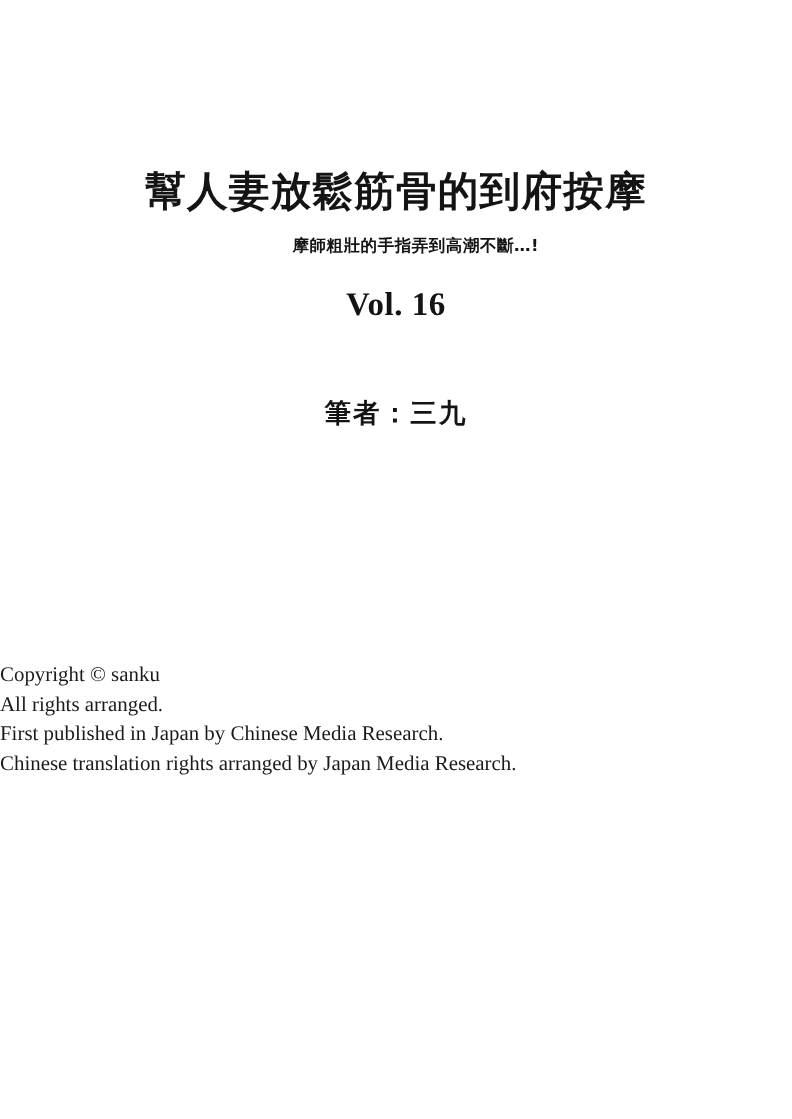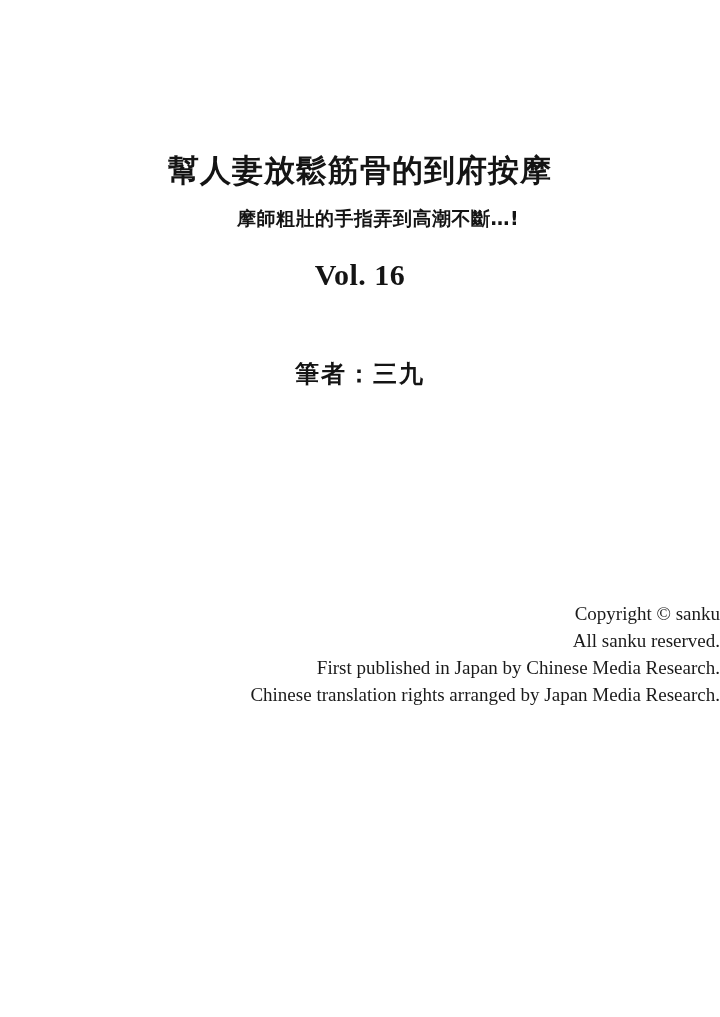--- a/index.html
+++ b/index.html
@@ -25,29 +25,29 @@
     background: #ffffff;
   }
   .title-block {
     margin-top: 152px;
     text-align: center;
     width: 100%;
   }
   .main-title {
     font-family: "DejaVu Sans", "Liberation Sans", sans-serif;
     font-weight: 700;
-    font-size: 31px;
+    font-size: 37px;
     letter-spacing: 1px;
     color: #141414;
     line-height: 1.2;
   }
   .sub-title {
     font-family: "DejaVu Sans", "Liberation Sans", sans-serif;
     font-weight: 700;
-    font-size: 19px;
+    font-size: 15px;
     letter-spacing: 0.5px;
     color: #141414;
     margin-top: 18px;
     line-height: 1.2;
     padding-left: 36px;
   }
   .volume {
     font-family: "Liberation Serif", serif;
     font-weight: 700;
     font-size: 30px;
@@ -61,21 +61,21 @@
     font-size: 24px;
     color: #141414;
     margin-top: 66px;
     letter-spacing: 2px;
   }
   .copyright-block {
     position: absolute;
     top: 600px;
     left: 0;
     width: 100%;
-    text-align: right;
+    text-align: left;
     font-family: "Liberation Serif", serif;
     font-size: 19px;
     line-height: 27px;
     color: #1a1a1a;
   }
   .copyright-block div {
     white-space: nowrap;
   }
 </style>
 </head>
@@ -85,18 +85,18 @@
 
   <div class="title-block">
     <div class="main-title">幫人妻放鬆筋骨的到府按摩</div>
     <div class="sub-title">摩師粗壯的手指弄到高潮不斷…!</div>
     <div class="volume">Vol. 16</div>
     <div class="author">筆者：三九</div>
   </div>
 
   <div class="copyright-block">
     <div>Copyright © sanku</div>
-    <div>All sanku reserved.</div>
+    <div>All rights arranged.</div>
     <div>First published in Japan by Chinese Media Research.</div>
     <div>Chinese translation rights arranged by Japan Media Research.</div>
   </div>
 
 </div>
 
 </body></html>

